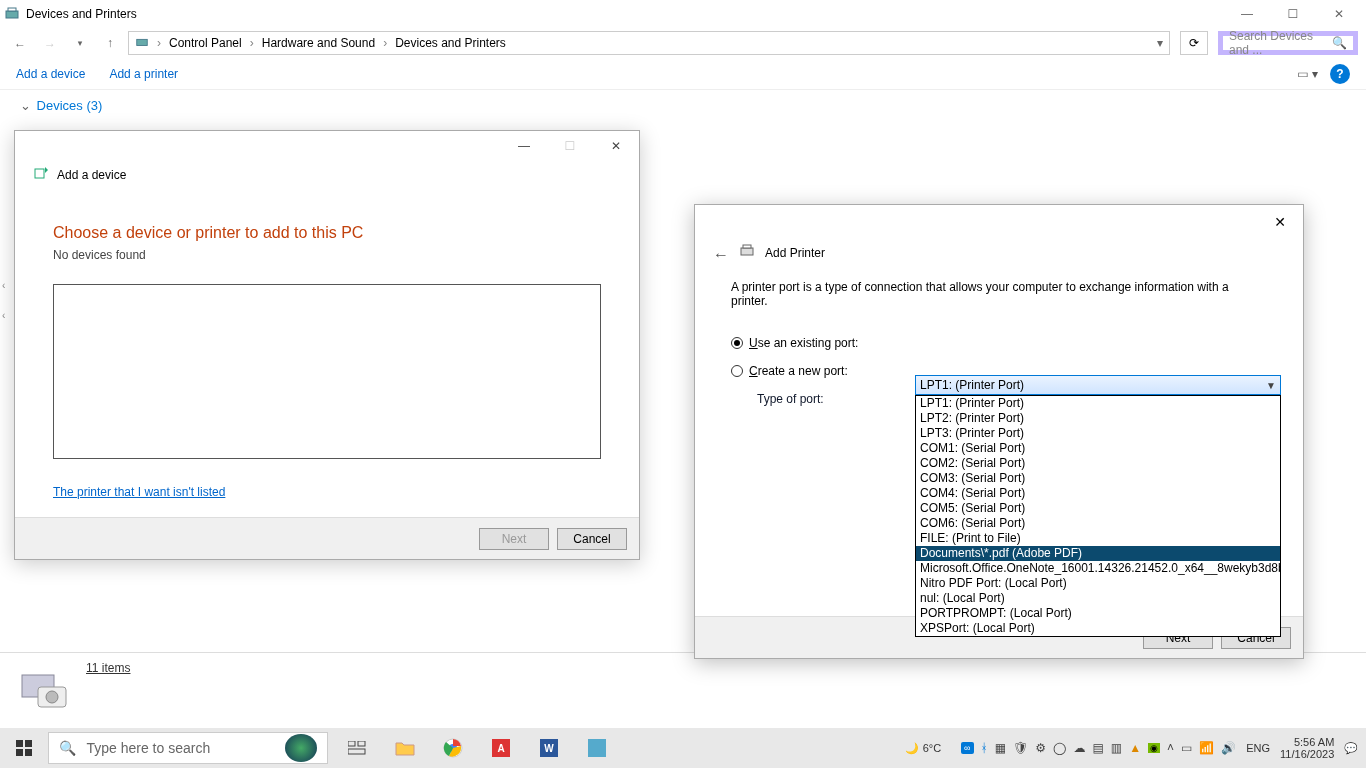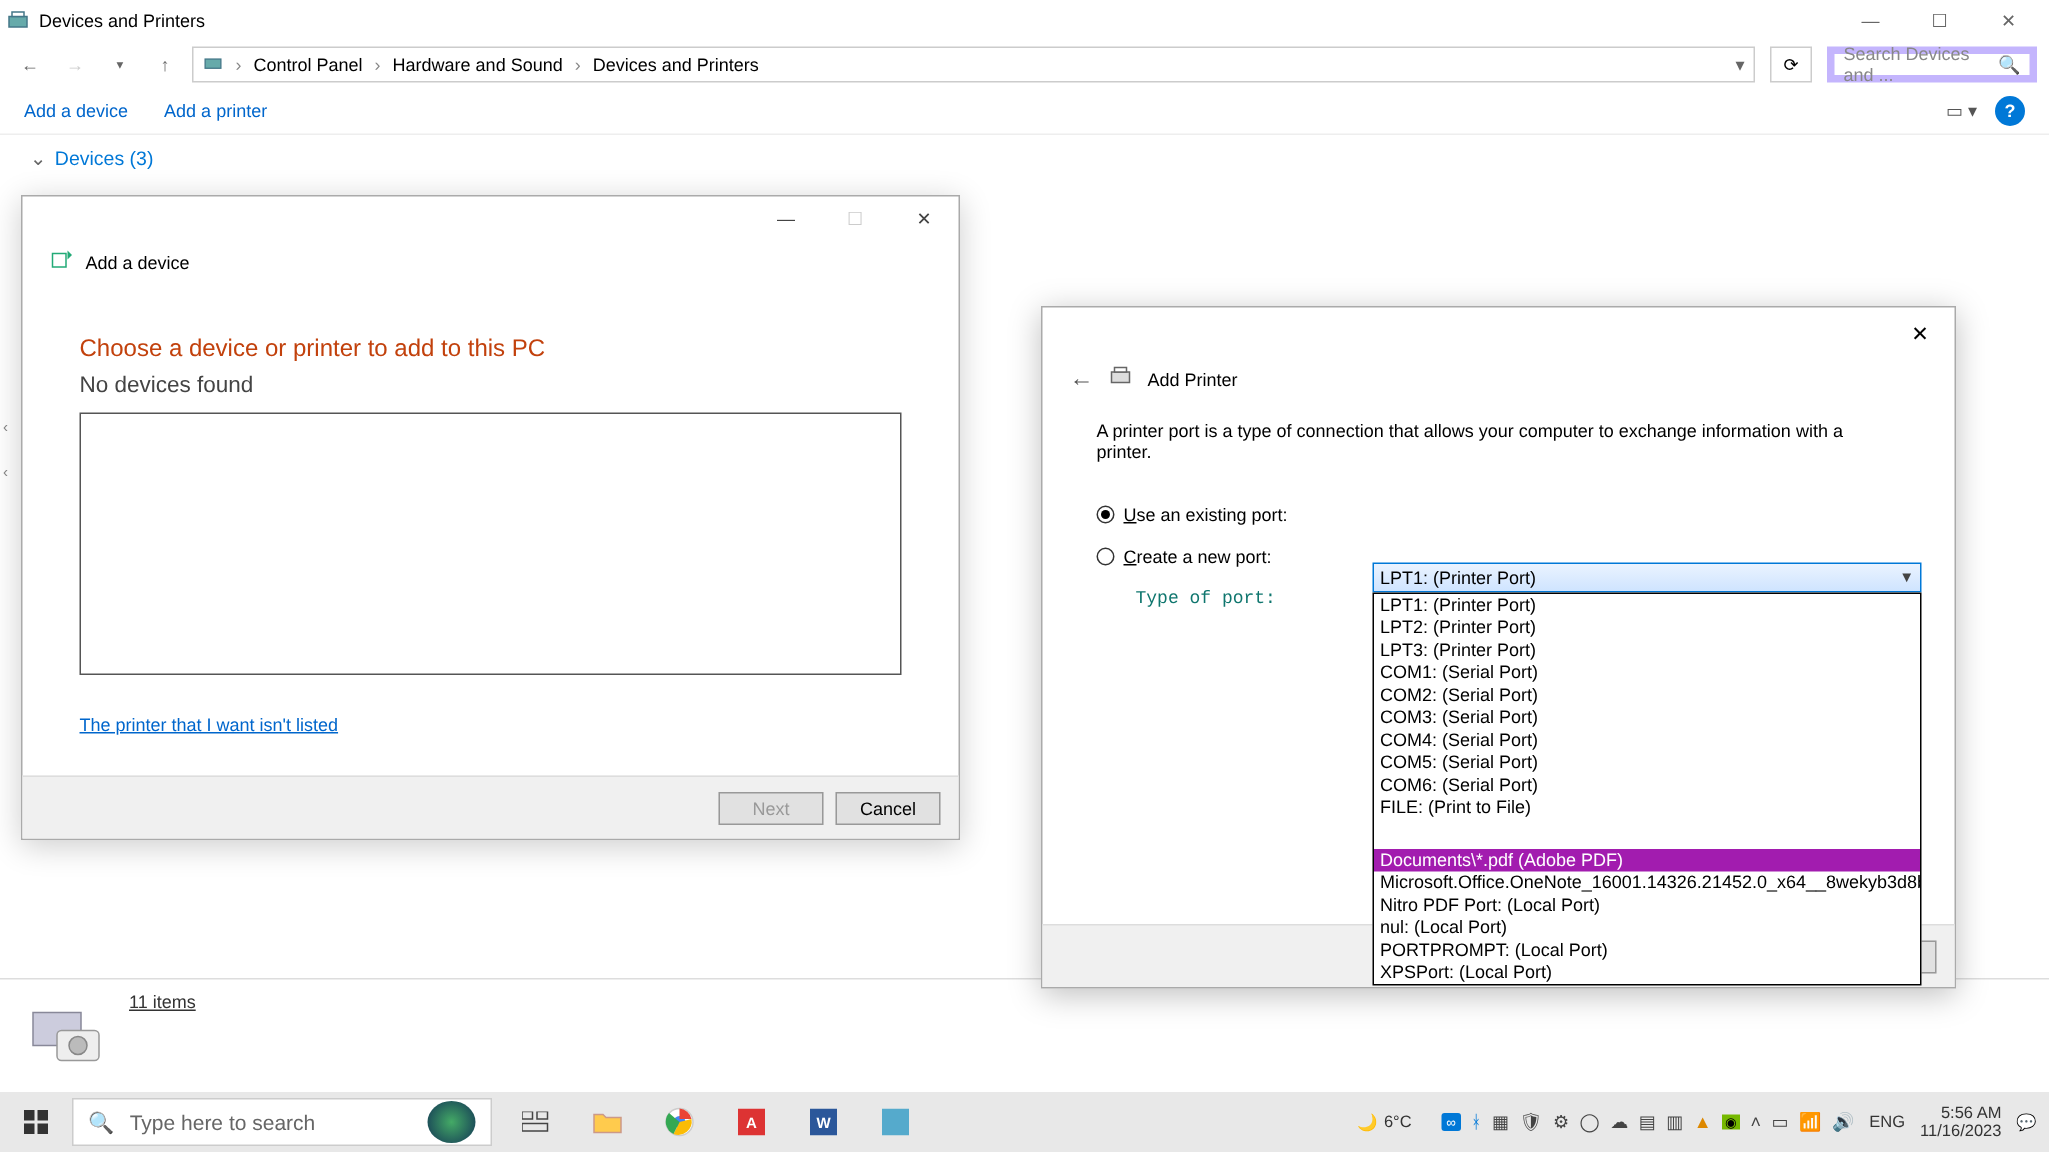--- a/index.html
+++ b/index.html
@@ -31,21 +31,21 @@
 .content-header { padding: 8px 20px; font-size: 13px; color: #0078d7; }
 .content-header .chev { color: #666; margin-right: 2px; }
 
 
 .dialog1 { position: absolute; left: 14px; top: 130px; width: 626px; height: 430px; background: #fff; border: 1px solid #aaa; box-shadow: 0 4px 20px rgba(0,0,0,0.2); }
 .dialog1 .d1-titlebar { height: 30px; display: flex; justify-content: flex-end; align-items: center; }
 .dialog1 .d1-titlebar .wc { width: 46px; height: 30px; display: flex; align-items: center; justify-content: center; color: #444; }
 .dialog1 .d1-header { padding: 4px 18px 6px; display: flex; align-items: center; gap: 8px; font-size: 12px; }
 .dialog1 .d1-body { padding: 10px 38px 0; }
 .dialog1 .d1-heading { font-size: 16px; color: #c2410c; margin: 24px 0 6px; }
-.dialog1 .d1-sub { font-size: 15px; color: #444; margin-bottom: 10px; }
+.dialog1 .d1-sub { font-size: 12px; color: #444; margin-bottom: 22px; }
 .dialog1 .d1-list { border: 1px solid #555; height: 175px; background: #fff; }
 .dialog1 .d1-link { color: #0066cc; text-decoration: underline; font-size: 12px; margin-top: 26px; display: inline-block; }
 .dialog1 .d1-footer { position: absolute; bottom: 0; left: 0; right: 0; height: 42px; background: #f0f0f0; border-top: 1px solid #ddd; display: flex; align-items: center; justify-content: flex-end; padding: 0 12px; gap: 8px; }
 .dialog1 .d1-footer button { width: 70px; height: 22px; border: 1px solid #999; background: #e1e1e1; font-size: 12px; }
 .dialog1 .d1-footer button:disabled { color: #999; }
 
 
 .dialog2 { position: absolute; left: 694px; top: 204px; width: 610px; height: 455px; background: #fff; border: 1px solid #aaa; box-shadow: 0 4px 20px rgba(0,0,0,0.25); z-index: 10; }
 .dialog2 .d2-titlebar { height: 34px; display: flex; justify-content: flex-end; align-items: center; }
 .dialog2 .d2-titlebar .wc { width: 46px; height: 34px; display: flex; align-items: center; justify-content: center; color: #000; font-size: 14px; }
@@ -53,26 +53,26 @@
 .dialog2 .d2-header .back { color: #555; font-size: 16px; }
 .dialog2 .d2-body { padding: 12px 36px 0; }
 .dialog2 .d2-heading { font-size: 16px; color: #003399; margin: 18px 0 14px; }
 .dialog2 .d2-desc { font-size: 12px; color: #000; margin-bottom: 28px; }
 .dialog2 .optrow { display: flex; align-items: center; margin-bottom: 14px; font-size: 12px; }
 .dialog2 .optrow .radio { width: 12px; height: 12px; border: 1px solid #333; border-radius: 50%; margin-right: 6px; display: inline-flex; align-items: center; justify-content: center; }
 .dialog2 .optrow .radio.sel::after { content: ""; width: 6px; height: 6px; background: #000; border-radius: 50%; }
 .dialog2 .optlabel { width: 170px; }
 .dialog2 .d2-select { width: 366px; height: 20px; border: 1px solid #0078d7; background: linear-gradient(#eaf3ff,#cfe4ff); display: flex; align-items: center; padding: 0 4px; font-size: 12px; position: absolute; left: 220px; top: 170px; }
 .dialog2 .d2-select .dd { margin-left: auto; font-size: 10px; color: #444; }
-.dialog2 .type-label { color: #0f766e; margin-left: 26px; font-family: Liberation Mono, monospace; }
+.dialog2 .type-label { color: #0f172a; margin-left: 26px; }
 
 
 .d2-dropdown { position: absolute; left: 220px; top: 190px; width: 366px; border: 1px solid #000; background: #fff; z-index: 30; font-size: 12px; max-height: 264px; overflow: hidden; }
 .d2-dropdown .ddi { padding: 0 4px; height: 15px; line-height: 15px; white-space: nowrap; overflow: hidden; }
-.d2-dropdown .ddi.hl { background: #a21caf; color: #fff; margin-top: 20px; }
+.d2-dropdown .ddi.hl { background: #0c4a6e; color: #fff; }
 
 
 .dialog2 .d2-footer { position: absolute; bottom: 0; left: 0; right: 0; height: 42px; background: #f0f0f0; border-top: 1px solid #ddd; display: flex; align-items: center; justify-content: flex-end; padding: 0 12px; gap: 8px; }
 .dialog2 .d2-footer button { width: 70px; height: 22px; border: 1px solid #999; background: #e1e1e1; font-size: 12px; }
 
 
 .statusbar { position: absolute; left: 0; right: 0; top: 652px; height: 74px; border-top: 1px solid #ddd; display: flex; align-items: center; padding: 0 18px; gap: 16px; background: #fff; }
 .statusbar .sb-icon { width: 52px; height: 42px; }
 .statusbar .sb-text { font-size: 12px; color: #333; align-self: flex-start; margin-top: 8px; text-decoration: underline; }
 

